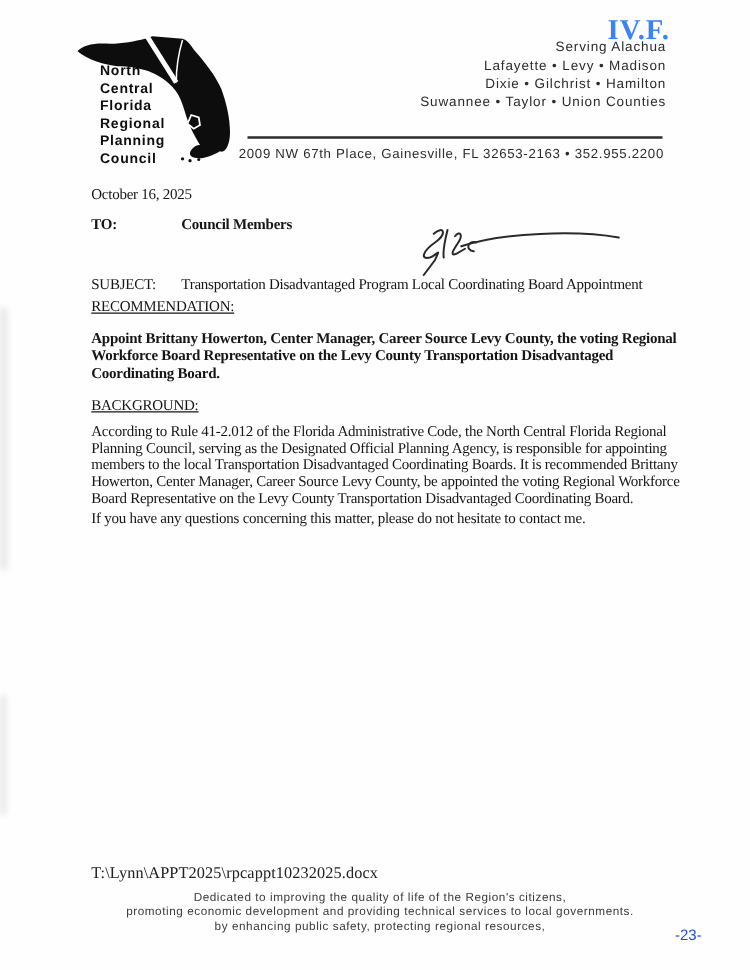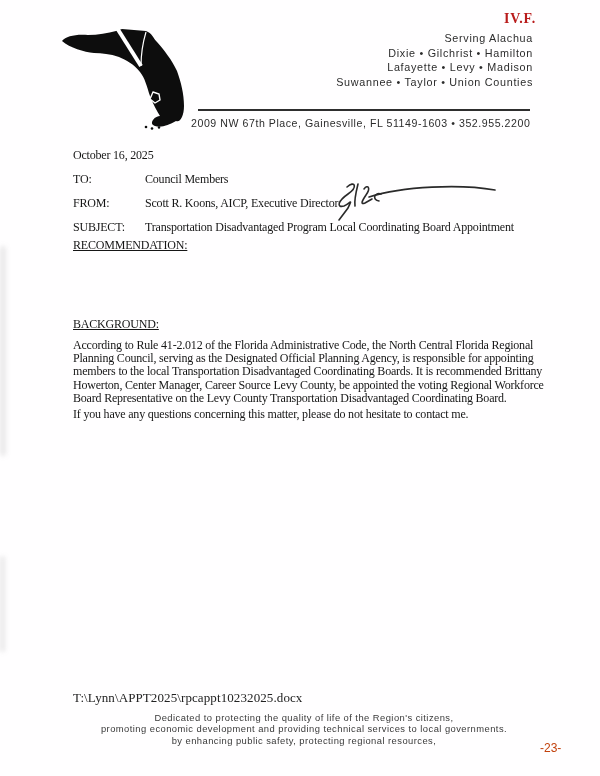--- a/index.html
+++ b/index.html
@@ -6,21 +6,21 @@
   .page{
     position:relative;width:600px;height:776px;background:#fffeff;overflow:hidden;
     font-family:"Liberation Serif", serif;color:#161616;
   }
   
   .scan-smudge{position:absolute;background:rgba(90,90,90,.14);filter:blur(2.5px);border-radius:3px;}
 
   
   .item-number{
     position:absolute;top:11px;right:64px;
-    font-family:"Liberation Serif", serif;font-weight:bold;font-size:14px;letter-spacing:.8px;color:#b91c1c;
+    font-family:"Liberation Serif", serif;font-weight:bold;font-size:23px;letter-spacing:.8px;color:#3b82f6;
   }
   .serving{
     position:absolute;top:31px;right:67px;text-align:right;
     font-family:"Liberation Sans", sans-serif;font-size:10.8px;line-height:14.6px;
     letter-spacing:.7px;color:#2c2c2c;
   }
   .header-rule{position:absolute;left:198px;top:109px;width:332px;height:2.4px;background:#2e2e2e;}
   .address{
     position:absolute;left:191px;top:117px;
     font-family:"Liberation Sans", sans-serif;font-size:10.6px;letter-spacing:.55px;color:#2c2c2c;
@@ -32,21 +32,21 @@
     position:absolute;left:80px;top:50px;
     font-family:"Liberation Sans", sans-serif;font-weight:bold;font-size:11.2px;
     line-height:14px;letter-spacing:.6px;color:#0e0e0e;
   }
 
   
   .body-text{font-size:12px;letter-spacing:-.2px;}
   .date{position:absolute;left:73px;top:148px;}
   .memo-row{position:absolute;left:73px;width:480px;}
   .memo-row .lbl{display:inline-block;width:72px;}
-  .row-to{top:172px;}
+  .row-to{top:172px;font-weight:bold;}
   .row-from{top:196px;}
   .row-subject{top:220px;}
   .heading{position:absolute;left:73px;text-decoration:underline;}
   .h-reco{top:238px;}
   .h-back{top:317px;}
   .para{position:absolute;left:73px;width:472px;line-height:13.2px;}
   .p-reco{top:264px;font-weight:bold;line-height:13.8px;}
   .p-back{top:339px;}
   .p-close{top:408px;}
 
@@ -54,21 +54,21 @@
 
   
   .file-path{position:absolute;left:73px;top:690px;font-size:13px;letter-spacing:.1px;color:#222;}
   .dedication{
     position:absolute;left:63px;top:712px;width:482px;text-align:center;
     font-family:"Liberation Sans", sans-serif;font-size:9.4px;line-height:11.4px;
     letter-spacing:.45px;color:#3a3a3a;
   }
   .page-number{
     position:absolute;left:540px;top:741px;
-    font-family:"Liberation Sans", sans-serif;font-size:12px;color:#c2410c;
+    font-family:"Liberation Sans", sans-serif;font-size:12px;color:#1d4ed8;
   }
 </style>
 </head>
 <body>
 
 <div class="page">
 
   <div class="scan-smudge" style="left:0;top:246px;width:6px;height:210px;"></div>
   <div class="scan-smudge" style="left:0;top:556px;width:5px;height:96px;"></div>
 
@@ -84,65 +84,71 @@
       C89,61 87,52 82,46 C76,38 68,34 61,31
       C52,28 44,27 36,27 C26,26 12,22 4,15 Z"></path>
     <circle cx="88" cy="101" r="1.3" fill="#0d0d0d"></circle>
     <circle cx="94" cy="102.5" r="1.3" fill="#0d0d0d"></circle>
     <circle cx="101" cy="101.5" r="1.2" fill="#0d0d0d"></circle>
     <line x1="59" y1="2" x2="83" y2="40" stroke="#ffffff" stroke-width="4"></line>
     <path d="M88,6 C85,16 83,28 83,40" fill="none" stroke="#ffffff" stroke-width="1.2"></path>
     <polygon points="95,66 101,68 102,74 97,77 92,73" fill="#0d0d0d" stroke="#ffffff" stroke-width="1.4"></polygon>
   </svg>
 
+  <div class="logo-text">
+    <div>North</div>
+    <div>Central</div>
+    <div>Florida</div>
+    <div>Regional</div>
+    <div>Planning</div>
+    <div>Council</div>
+  </div>
 
   <div class="serving">
     <div>Serving Alachua</div>
+    <div>Lafayette • Levy • Madison</div>
     <div>Dixie • Gilchrist • Hamilton</div>
-    <div>Lafayette • Levy • Madison</div>
     <div>Suwannee • Taylor • Union Counties</div>
   </div>
 
   <div class="header-rule"></div>
-  <div class="address">2009 NW 67th Place, Gainesville, FL 51149-1603 • 352.955.2200</div>
+  <div class="address">2009 NW 67th Place, Gainesville, FL 32653-2163 • 352.955.2200</div>
 
   <div class="body-text date">October 16, 2025</div>
 
   <div class="body-text memo-row row-to">
     <span class="lbl">TO:</span><span>Council Members</span>
   </div>
 
-  <div class="body-text memo-row row-from">
-    <span class="lbl">FROM:</span><span>Scott R. Koons, AICP, Executive Director</span>
-  </div>
 
   <svg class="signature" viewBox="0 0 170 46" aria-hidden="true">
     <g fill="none" stroke="#2a2a2a" stroke-width="1.6" stroke-linecap="round">
       <path d="M14,9 C22,2 25,9 15,16 C5,23 3,30 11,28 C17,26 20,19 15,30 L6,42"></path>
       <path d="M25,6 C23,14 21,22 22,28"></path>
       <path d="M31,11 C35,6 38,10 33,17 C29,23 27,27 32,25 L39,21"></path>
       <path d="M48,16 C41,14 39,22 46,23"></path>
       <path d="M36,19 C70,8 128,6 162,12"></path>
     </g>
   </svg>
 
   <div class="body-text memo-row row-subject">
     <span class="lbl">SUBJECT:</span><span>Transportation Disadvantaged Program Local Coordinating Board Appointment</span>
   </div>
 
   <div class="body-text heading h-reco">RECOMMENDATION:</div>
+  <div class="body-text para p-reco">Appoint Brittany Howerton, Center Manager, Career Source Levy County, the voting Regional Workforce Board Representative on the Levy County Transportation Disadvantaged Coordinating Board.</div>
 
   <div class="body-text heading h-back">BACKGROUND:</div>
   <div class="body-text para p-back">According to Rule 41-2.012 of the Florida Administrative Code, the North Central Florida Regional Planning Council, serving as the Designated Official Planning Agency, is responsible for appointing members to the local Transportation Disadvantaged Coordinating Boards.  It is recommended Brittany Howerton, Center Manager, Career Source Levy County, be appointed the voting Regional Workforce Board Representative on the Levy County Transportation Disadvantaged Coordinating Board.</div>
 
   <div class="body-text para p-close">If you have any questions concerning this matter, please do not hesitate to contact me.</div>
 
   <div class="file-path">T:\Lynn\APPT2025\rpcappt10232025.docx</div>
 
   <div class="dedication">
-    <div>Dedicated to protecting the quality of life of the Region's citizens,</div>
+    <div>Dedicated to improving the quality of life of the Region's citizens,</div>
     <div>promoting economic development and providing technical services to local governments.</div>
     <div>by enhancing public safety, protecting regional resources,</div>
   </div>
 
   <div class="page-number">-23-</div>
 
 </div>
 
 </body></html>

